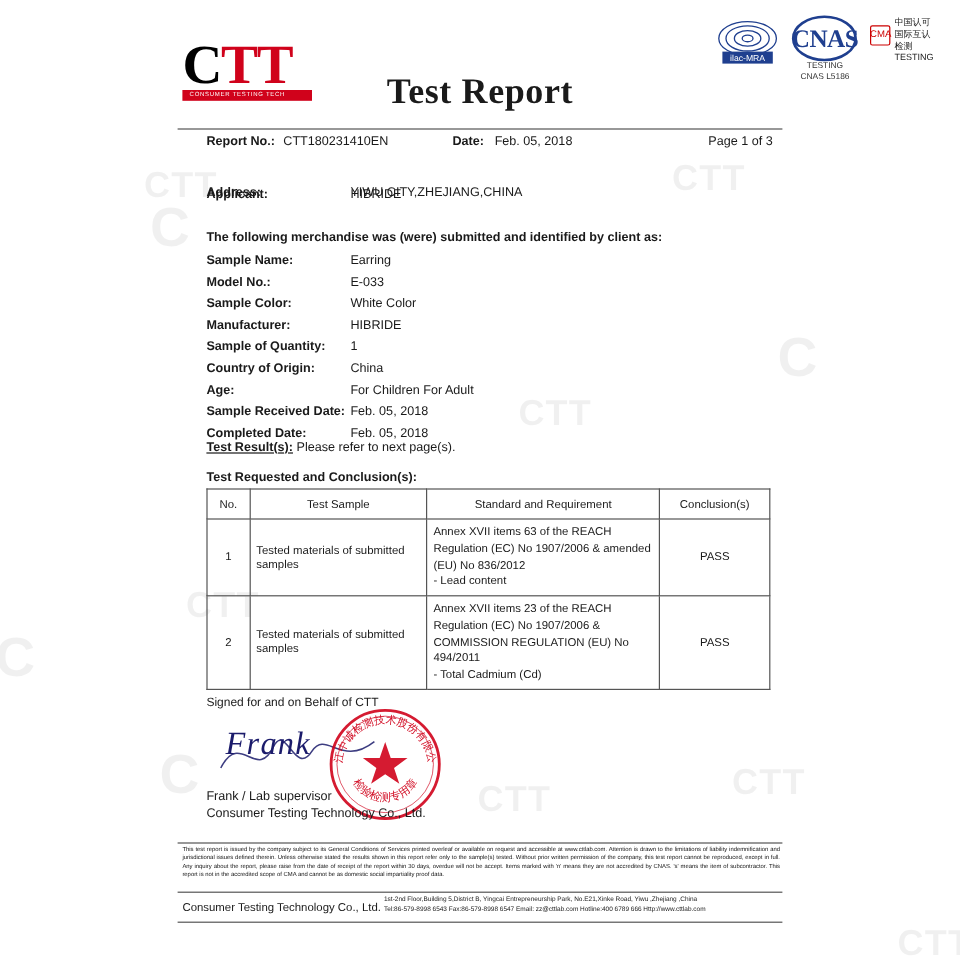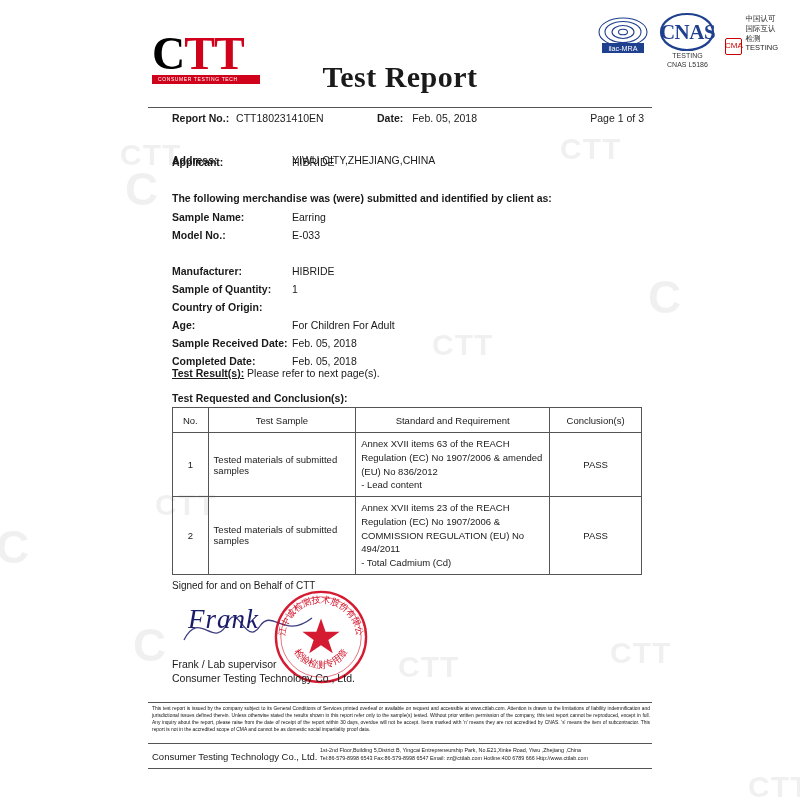--- a/index.html
+++ b/index.html
@@ -80,21 +80,21 @@
     padding-top: 2px;
   }
   .cma-row { display: flex; align-items: flex-start; gap: 3px; }
   .cma-badge {
     width: 15px; height: 15px;
     border: 1px solid #c00;
     color: #c00;
     font-size: 8px;
     display: flex; align-items: center; justify-content: center;
     border-radius: 2px;
-    margin-top: 24px;
+    margin-top: 7px;
   }
 
   .ctt-logo {
     position: absolute;
     left: 152px;
     top: 33px;
     width: 110px;
   }
   .ctt-letters {
     font-family: "Liberation Serif", serif;
@@ -400,30 +400,35 @@
   <div class="intro" style="top:192px;">The following merchandise was (were) submitted and identified by client as:</div>
 
   <div class="field" style="top:211px;">
     <div class="lbl">Sample Name:</div>
     <div class="val">Earring</div>
   </div>
   <div class="field" style="top:229px;">
     <div class="lbl">Model No.:</div>
     <div class="val">E-033</div>
   </div>
+  <div class="field" style="top:247px;">
+    <div class="lbl">Sample Color:</div>
+    <div class="val">White Color</div>
+  </div>
   <div class="field" style="top:265px;">
     <div class="lbl">Manufacturer:</div>
     <div class="val">HIBRIDE</div>
   </div>
   <div class="field" style="top:283px;">
     <div class="lbl">Sample of Quantity:</div>
     <div class="val">1</div>
   </div>
   <div class="field" style="top:301px;">
     <div class="lbl">Country of Origin:</div>
+    <div class="val">China</div>
   </div>
   <div class="field" style="top:319px;">
     <div class="lbl">Age:</div>
     <div class="val">For Children For Adult</div>
   </div>
   <div class="field" style="top:337px;">
     <div class="lbl">Sample Received Date:</div>
     <div class="val">Feb. 05, 2018</div>
   </div>
   <div class="field" style="top:355px;">

